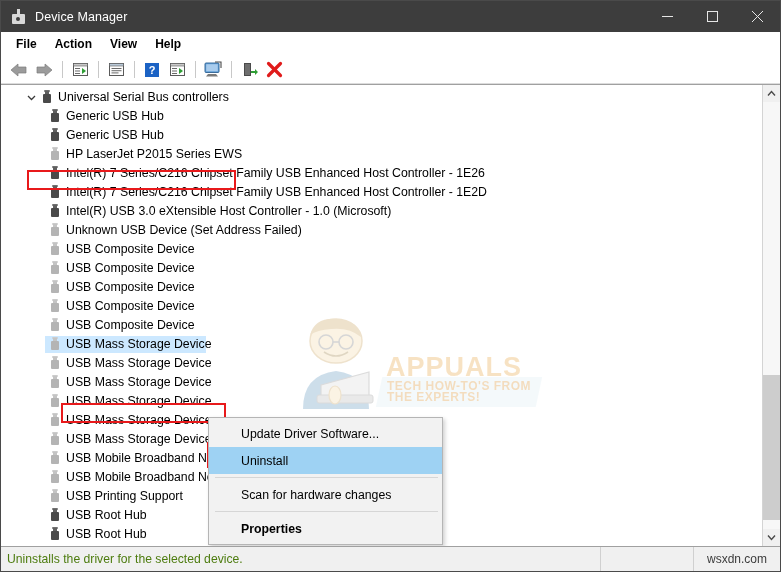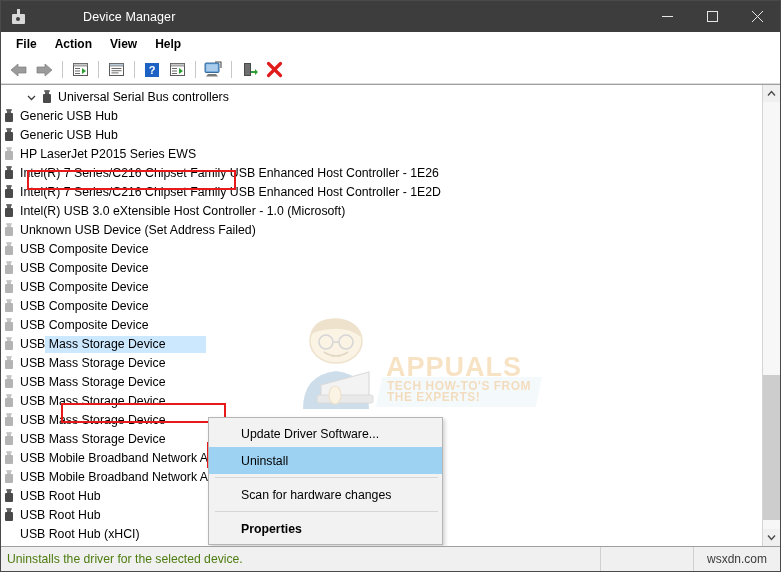--- a/index.html
+++ b/index.html
@@ -27,21 +27,20 @@
   }
 
   
   .titlebar {
     height: 31px;
     background: #3d3d3d;
     display: flex;
     align-items: center;
     flex: 0 0 auto;
     position: relative;
-    gap: 48px;
   }
   .title-icon {
     width: 16px; height: 16px;
     margin-left: 10px; margin-right: 8px;
     position: relative;
     flex: 0 0 auto;
   }
   .title-icon .tbox {
     position: absolute;
     left: 1px; top: 5px;
@@ -153,21 +152,21 @@
     position: relative;
     flex: 0 0 auto;
     margin-right: 3px;
   }
   .row .label {
     font-size: 12.3px;
     color: #000000;
     line-height: 19px;
   }
   .row.lvl0 { padding-left: 22px; }
-  .row.lvl1 { }
+  .row.lvl1 { padding-left: 46px; }
 
   
   .usbicon i {
     position: absolute;
     display: block;
   }
   .usbicon .body {
     left: 4px; top: 6px;
     width: 8px; height: 9px;
     border-radius: 1px;
@@ -619,20 +618,28 @@
           </div>
           <div class="row lvl1">
             <div class="usbicon gray">
               <i class="tip"></i>
               <i class="neck"></i>
               <i class="body"></i>
             </div>
             <div class="label">USB Mobile Broadband Network Adapter Module</div>
           </div>
           <div class="row lvl1">
+            <div class="usbicon gray">
+              <i class="tip"></i>
+              <i class="neck"></i>
+              <i class="body"></i>
+            </div>
+            <div class="label">USB Printing Support</div>
+          </div>
+          <div class="row lvl1">
             <div class="usbicon dark">
               <i class="tip"></i>
               <i class="neck"></i>
               <i class="body"></i>
             </div>
             <div class="label">USB Root Hub</div>
           </div>
           <div class="row lvl1">
             <div class="usbicon dark">
               <i class="tip"></i>

